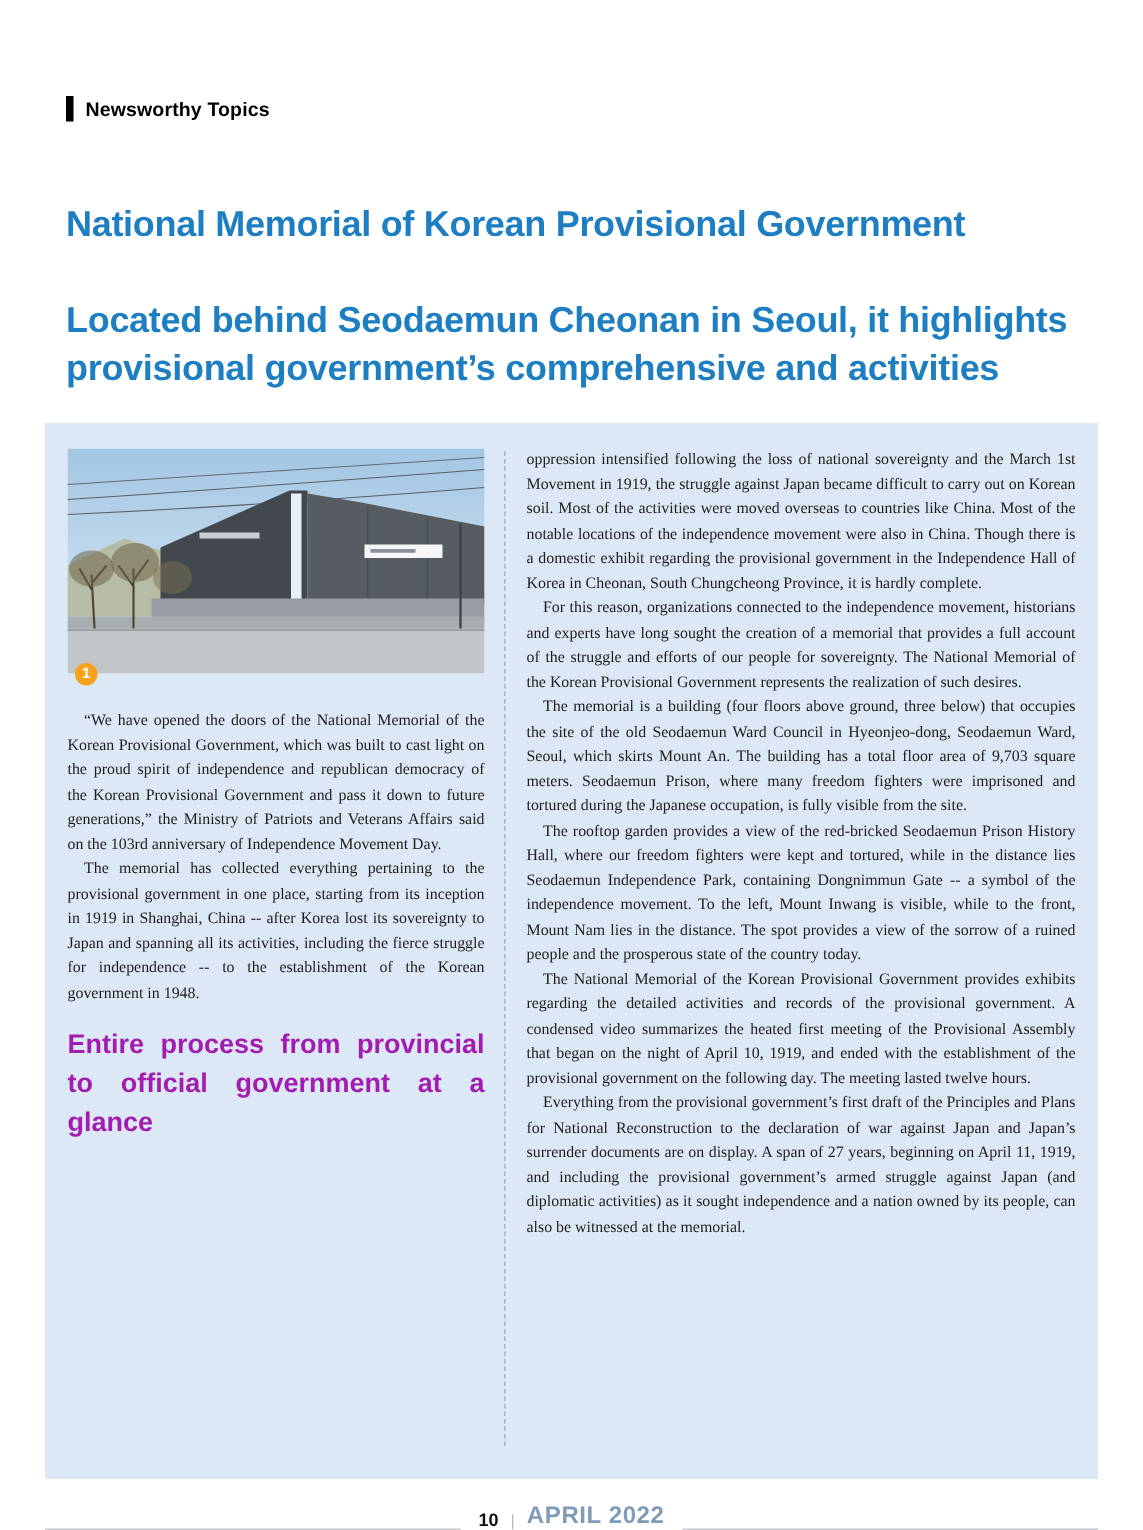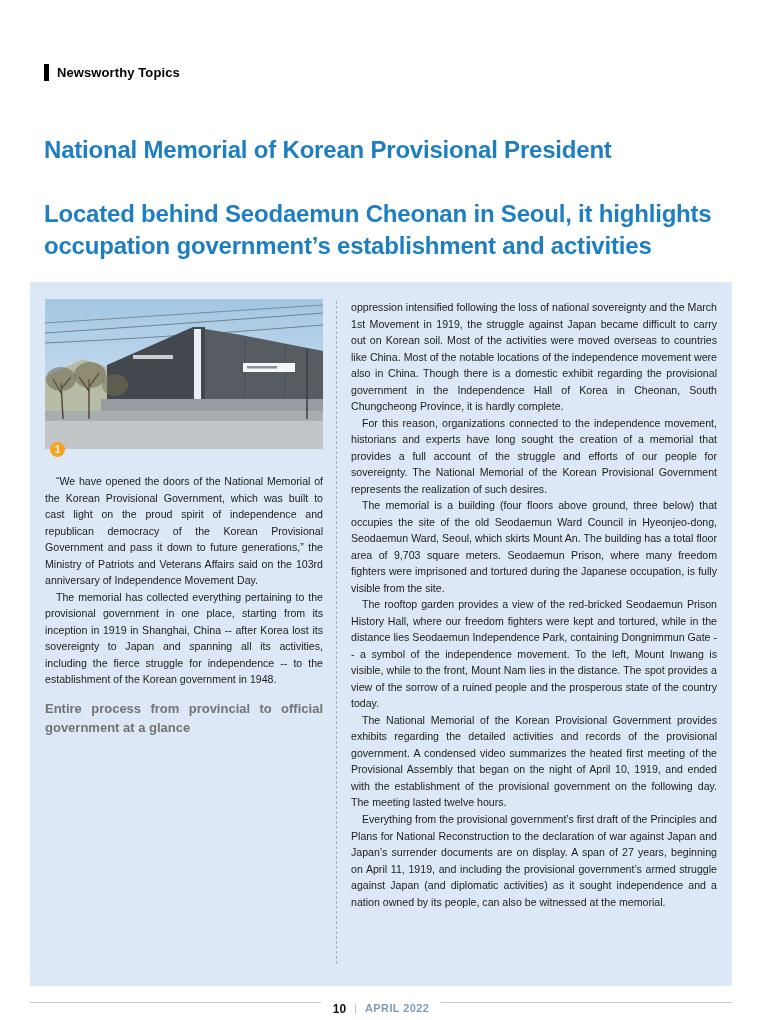--- a/index.html
+++ b/index.html
@@ -26,48 +26,48 @@
   .col-right { flex:1; min-width:0; }
 
   .photo { position:relative; width:278px; height:150px; margin-bottom:24px; }
   .photo svg { display:block; width:100%; height:100%; }
   .badge {
     position:absolute; left:5px; bottom:-8px; width:15px; height:15px; border-radius:50%;
     background:#f6a21d; color:#fff; font-size:10px; font-weight:bold;
     display:flex; align-items:center; justify-content:center;
   }
 
-  .para { font-size:10.6px; line-height:1.56; text-align:justify; color:#1c1c1c; }
+  .para { font-size:10.6px; line-height:1.56; text-align:justify; color:#1c1c1c;font-family:Liberation Serif, serif; }
   .para.indent { text-indent:11px; }
   .subhead {
-    color:#737373; font-size:13px; line-height:1.45; font-weight:bold;
+    color:#a21caf; font-size:18px; line-height:1.45; font-weight:bold;
     margin:12px 0 6px 0; text-align:justify;
   }
 
-  .footer { position:absolute; left:30px; right:30px; top:978px; display:flex; align-items:flex-start; }
+  .footer { position:absolute; left:30px; right:30px; top:978px; display:flex; align-items:flex-end; }
   .footer .rule { flex:1; border-top:1px solid #c7cacd; }
   .pageno { font-size:12px; font-weight:bold; color:#111; margin:0 8px 0 12px; }
   .sep { color:#b6babf; font-size:11px; margin-right:8px; }
-  .issue { font-size:11px; font-weight:bold; color:#7e9cb8; letter-spacing:0.4px; margin-right:12px; }
+  .issue { font-size:16px; font-weight:bold; color:#7e9cb8; letter-spacing:0.4px; margin-right:12px; }
 </style>
 </head>
 <body>
 
 <div class="page">
 
   <header class="kicker-row">
     <span class="kicker-bar"></span>
     <span class="kicker-text">Newsworthy Topics</span>
   </header>
 
   <h1 class="headline">
-    <span>National Memorial of Korean Provisional President</span><br>
+    <span>National Memorial of Korean Provisional Government</span><br>
     <br>
     <span>Located behind Seodaemun Cheonan in Seoul, it highlights</span><br>
-    <span>occupation government’s establishment and activities</span>
+    <span>provisional government’s comprehensive and activities</span>
   </h1>
 
   <section class="panel">
 
     <div class="col-left">
       <figure class="photo">
         <svg viewBox="0 0 278 150" preserveAspectRatio="none">
           <defs>
             <linearGradient id="sky" x1="0" y1="0" x2="0" y2="1">
               <stop offset="0" stop-color="#a3c6e3"></stop>

